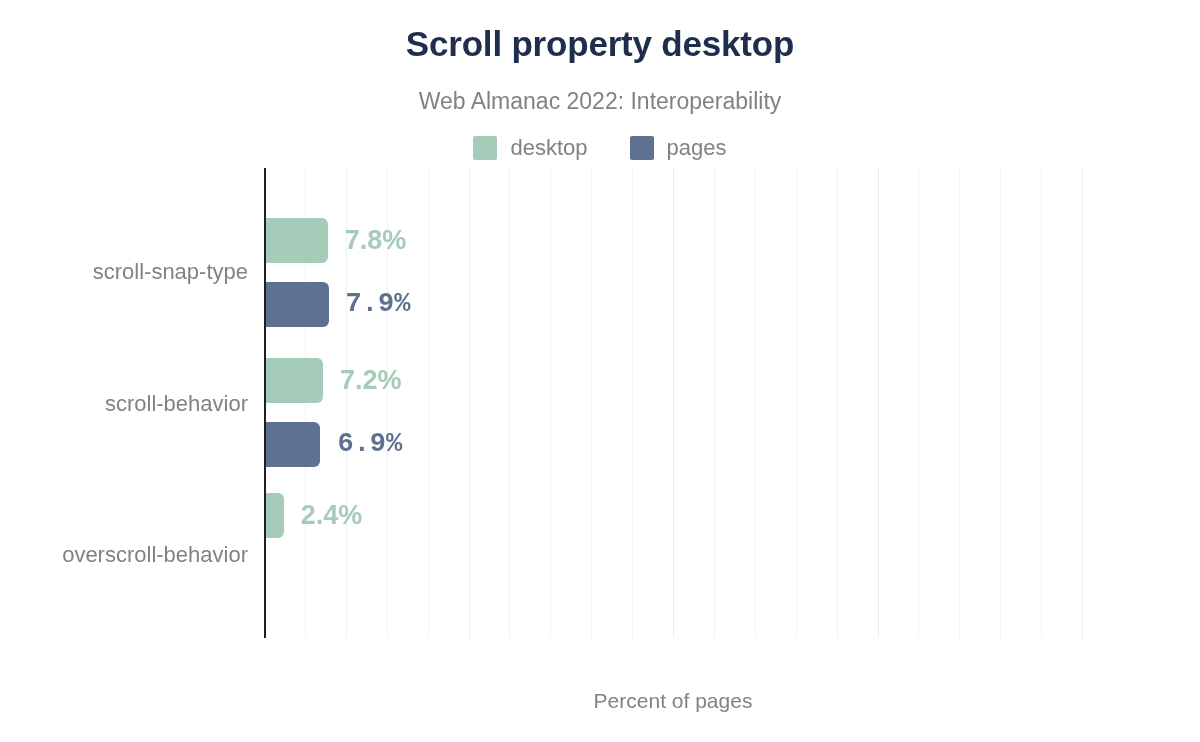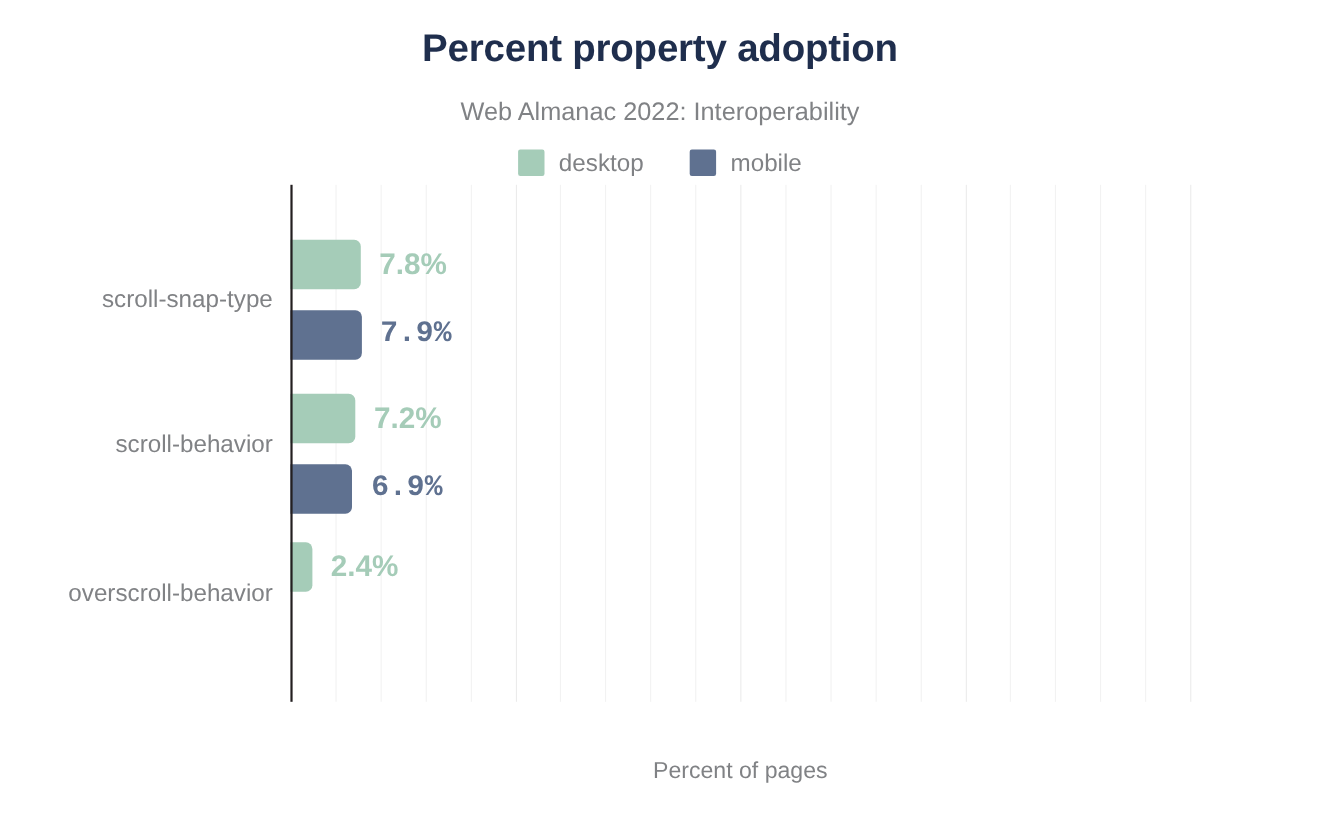--- a/index.html
+++ b/index.html
@@ -197,32 +197,32 @@
     font-size: 21px;
     color: #808285;
     line-height: 1;
   }
 </style>
 </head>
 <body>
 
 <div class="figure">
 
-  <div class="chart-title">Percent property adoption</div>
+  <div class="chart-title">Scroll property desktop</div>
 
   <div class="chart-subtitle">Web Almanac 2022: Interoperability</div>
 
   <div class="legend">
     <div class="legend-entry">
       <span class="legend-swatch" style="background: rgb(165, 204, 184);"></span>
       <span class="legend-label">desktop</span>
     </div>
     <div class="legend-entry">
       <span class="legend-swatch" style="background: rgb(95, 113, 144);"></span>
-      <span class="legend-label">mobile</span>
+      <span class="legend-label">pages</span>
     </div>
   </div>
 
   <div class="plot">
     <div class="gridlines">
         <div class="gridline" style="left: 40.9px;"></div>
         <div class="gridline" style="left: 81.8px;"></div>
         <div class="gridline" style="left: 122.7px;"></div>
         <div class="gridline" style="left: 163.6px;"></div>
         <div class="gridline major" style="left: 204.5px;"></div>
@@ -270,19 +270,19 @@
           </div>
         </div>
       </div>
   </div>
 
   <div class="yaxis-line"></div>
 
   <div class="ylabels">
       <div class="ylabel" style="top: 93px;">scroll-snap-type</div>
       <div class="ylabel" style="top: 225px;">scroll-behavior</div>
-      <div class="ylabel" style="top: 360px;">overscroll-behavior</div>
+      <div class="ylabel" style="top: 376px;">overscroll-behavior</div>
     </div>
 
 
   <div class="xaxis-title">Percent of pages</div>
 
 </div>
 
 </body></html>

